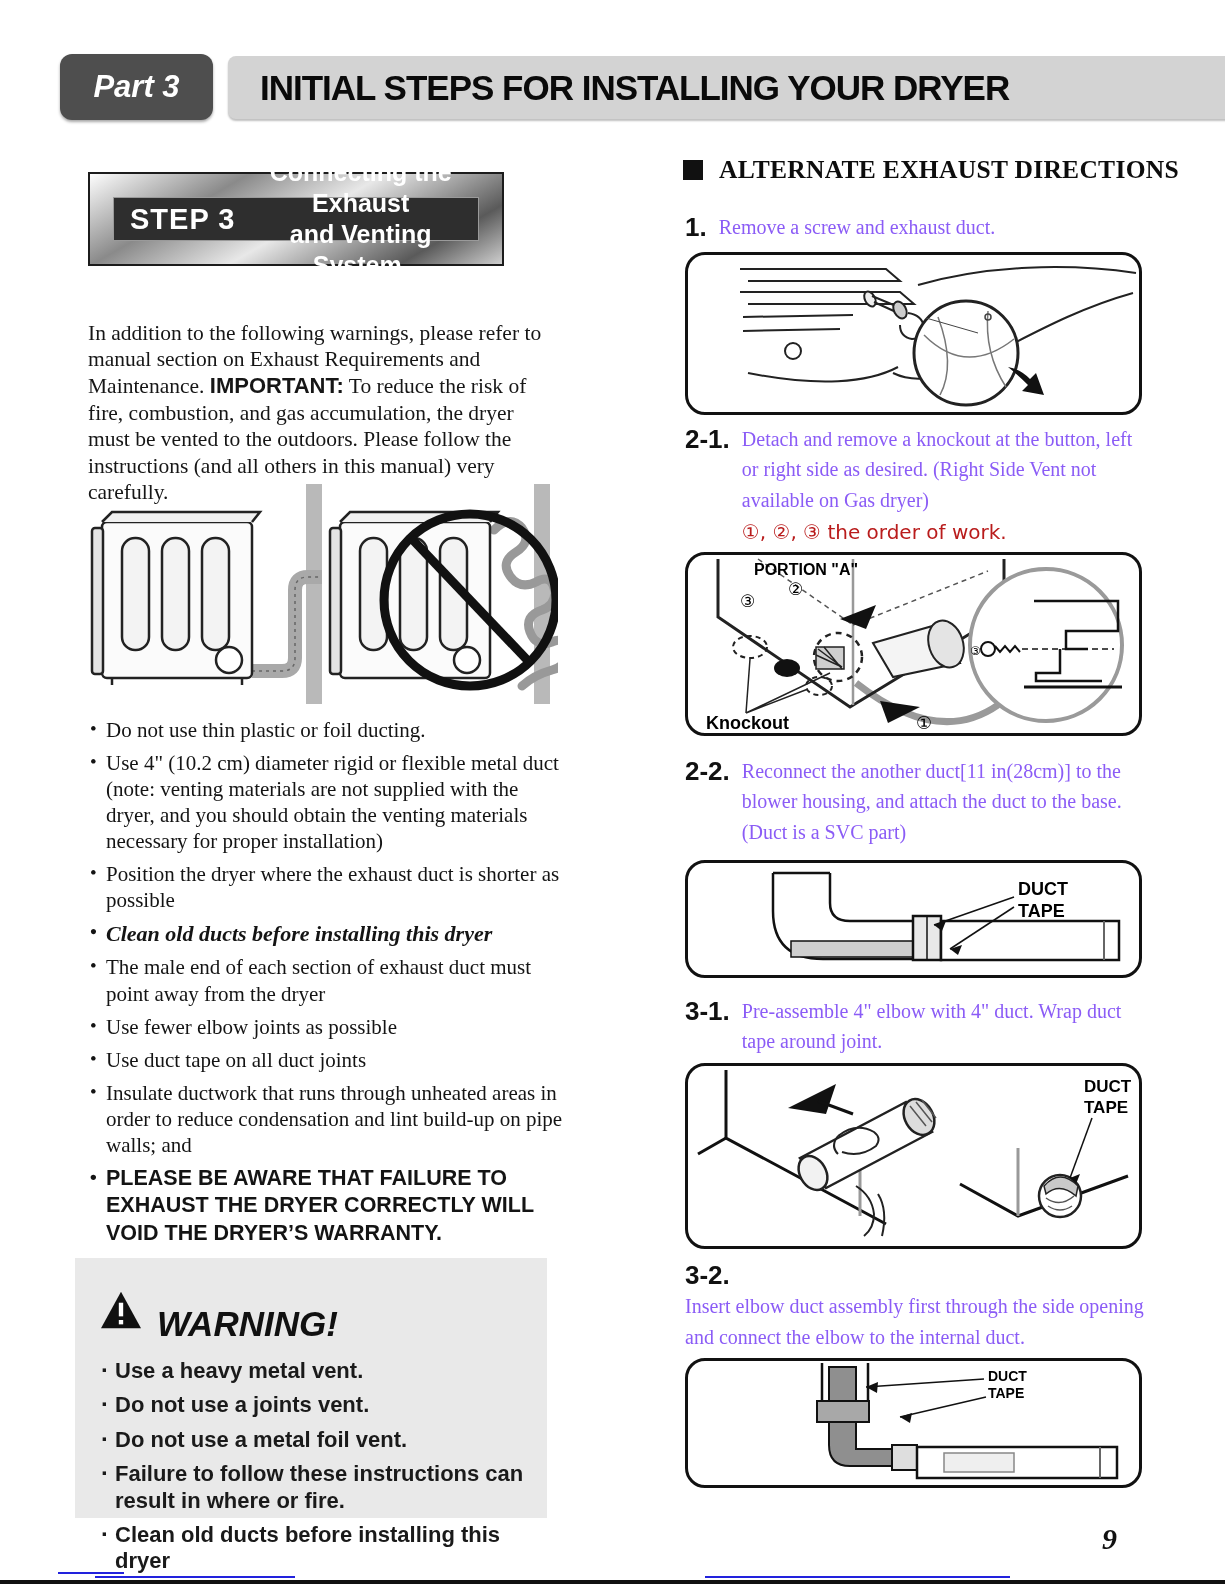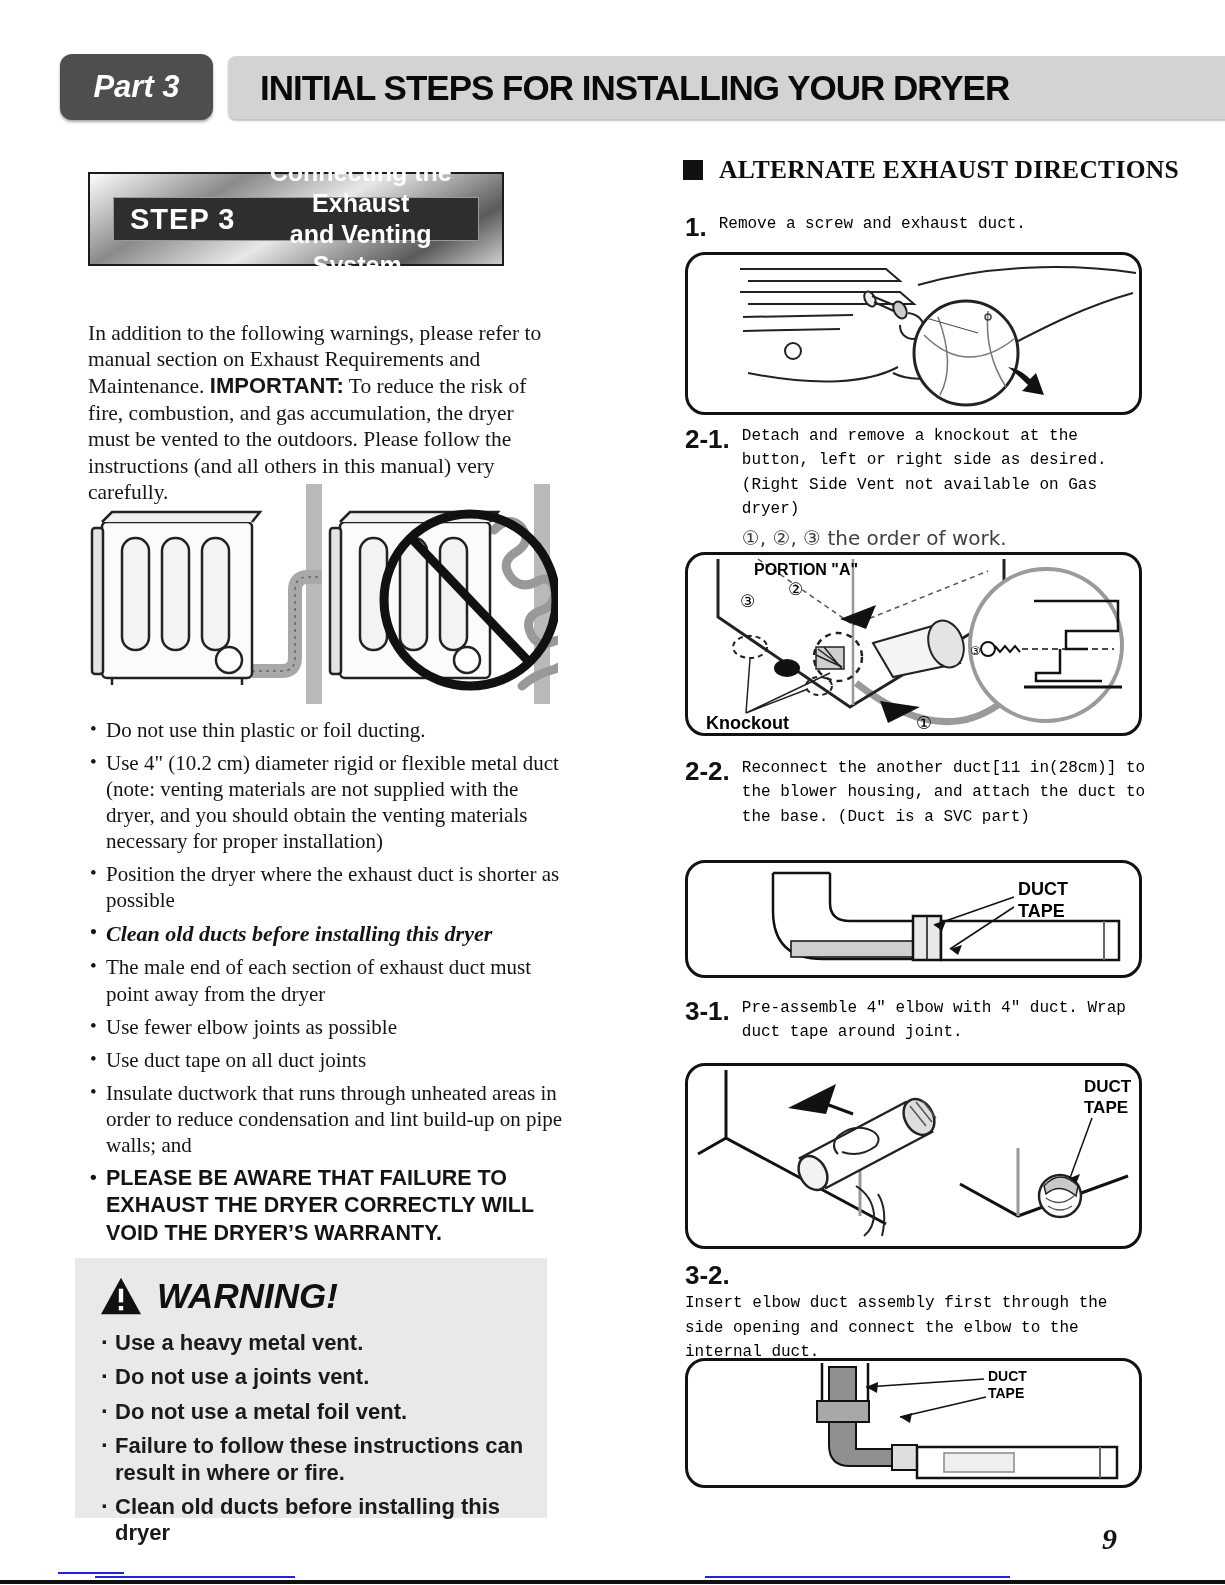--- a/index.html
+++ b/index.html
@@ -59,45 +59,45 @@
     font-family:"Liberation Sans",sans-serif;font-weight:bold;font-size:21.5px;line-height:1.28;
   }
   
   .warning-box{
     position:absolute;left:75px;top:1258px;width:472px;height:260px;
     background:#e9e9e9;box-sizing:border-box;padding:18px 20px 10px 24px;
     font-family:"Liberation Sans",sans-serif;
   }
   .warning-head{display:flex;align-items:center;margin-bottom:14px;}
   .warning-head .w-title{
-    font-weight:bold;font-style:italic;font-size:35px;letter-spacing:0;color:#111;margin-left:14px;
+    font-weight:bold;font-style:italic;font-size:35px;letter-spacing:0;color:#111;margin-left:14px;margin-top:28px;
   }
   .warning-items{margin:0;padding:0;list-style:none;}
   .warning-items li{
     position:relative;padding-left:16px;margin-bottom:8px;
     font-size:22px;line-height:1.2;color:#1a1a1a;font-weight:bold;
   }
   .warning-items li::before{content:"·";position:absolute;left:2px;top:-2px;font-weight:bold;font-size:24px;}
   
   .section-head{
     position:absolute;left:683px;top:155px;display:flex;align-items:center;
     font-weight:bold;font-size:25.5px;letter-spacing:.3px;color:#0d0d0d;
   }
   .sq{width:20px;height:20px;background:#111;margin-right:16px;display:inline-block;}
   .rstep{position:absolute;left:685px;width:462px;display:flex;}
   .rstep .num{
     font-family:"Liberation Sans",sans-serif;font-weight:bold;font-size:26px;
     white-space:nowrap;padding-right:12px;line-height:1.2;
   }
   .rstep .body{flex:1;}
   .rstep .txt{
-    font-family:Liberation Mono, monospace;font-size:16px;line-height:1.52;color:#000000;
+    font-family:Liberation Serif, serif;font-size:20px;line-height:1.52;color:#8b5cf6;
   }
   .rstep .order{
-    font-family:"DejaVu Sans",sans-serif;font-size:20px;line-height:1.5;color:#404040;margin-top:2px;
+    font-family:"DejaVu Sans",sans-serif;font-size:20px;line-height:1.5;color:#b91c1c;margin-top:2px;
   }
   .fig{
     position:absolute;border:3px solid #111;border-radius:20px;background:#fff;box-sizing:border-box;
     overflow:hidden;
   }
   .fig svg{display:block;width:100%;height:100%;}
   
   .page-num{
     position:absolute;left:1102px;top:1522px;font-style:italic;font-weight:bold;
     font-size:30px;font-family:"Liberation Serif",serif;

